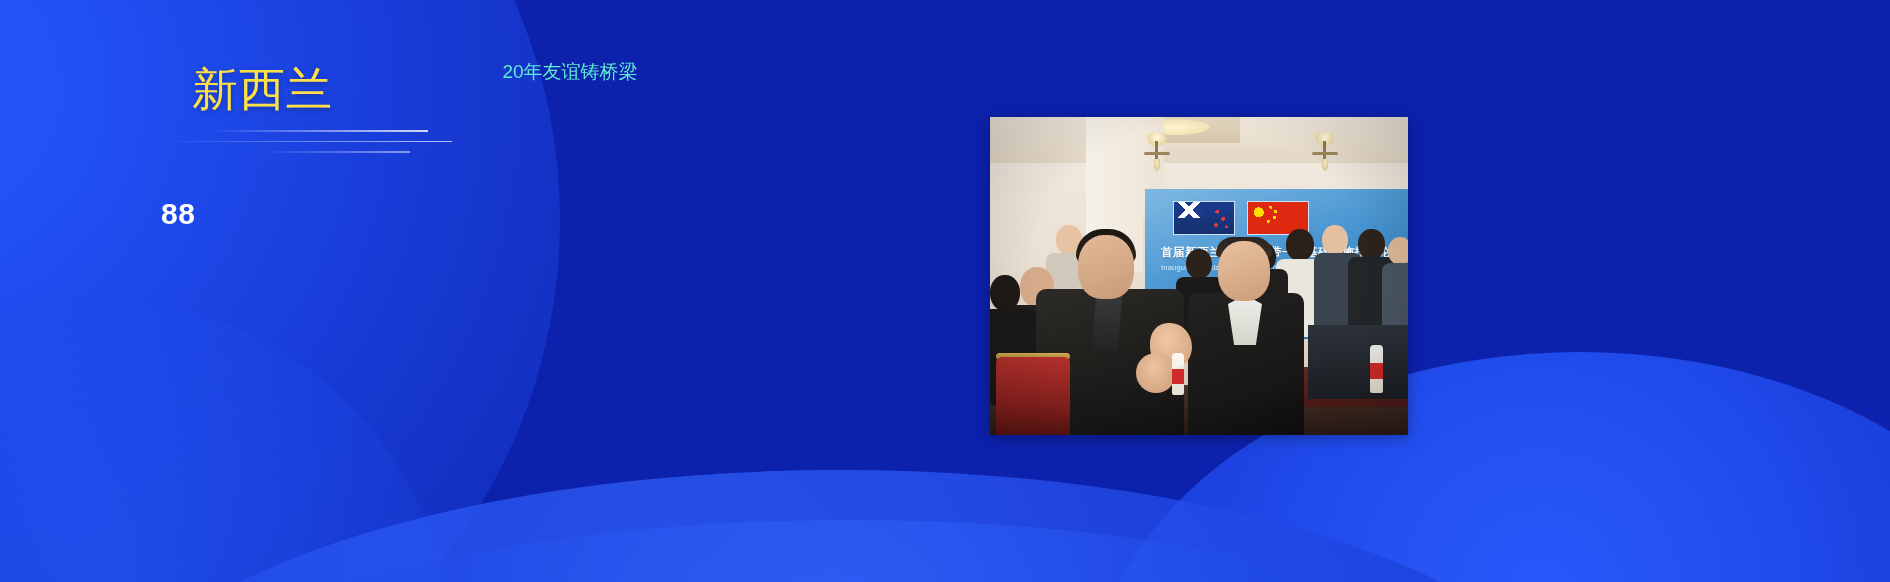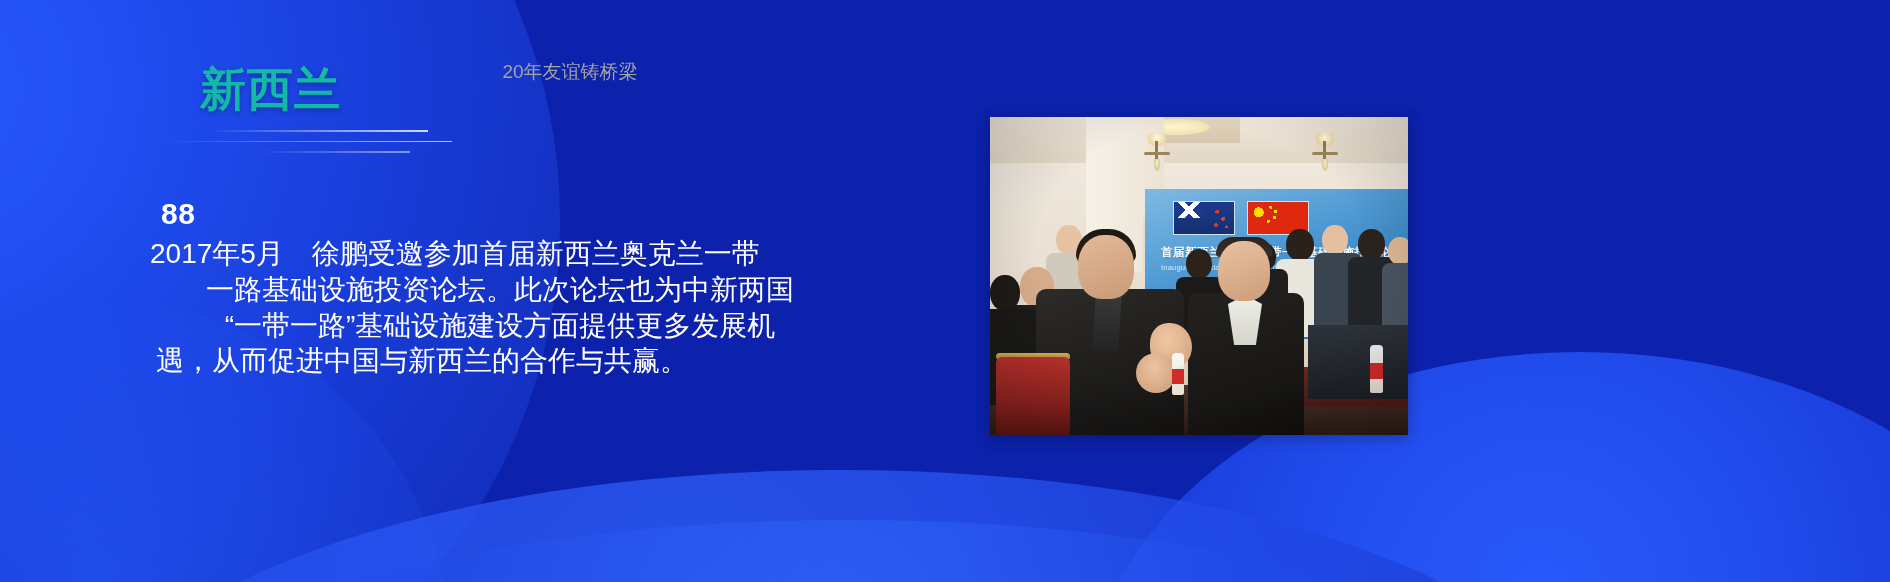--- a/index.html
+++ b/index.html
@@ -61,43 +61,43 @@
     width: 1400px; height: 420px;
     border-radius: 50%;
     background: radial-gradient(circle at 50% 25%,
                 rgba(50,105,255,.55) 0%, rgba(30,75,235,.30) 55%,
                 rgba(16,42,190,0) 100%);
   }
 
   
   #header-title {
     position: absolute;
-    left: 200px; top: 66px;
+    left: 192px; top: 66px;
     font-size: 46px;
-    font-weight: bold;
+    font-weight: normal;
     letter-spacing: 1px;
-    color: #14b8a6;
+    color: #fde047;
     text-shadow: 0 2px 5px rgba(0,0,0,.28);
     line-height: 1;
   }
   #title-rules { position: absolute; left: 150px; top: 130px; width: 420px; }
   .title-rule { height: 1.6px; margin-bottom: 9px; }
   #title-rule-1 { width: 220px; margin-left: 58px;
     background: linear-gradient(to right, rgba(230,236,255,0), rgba(225,233,255,.92)); }
   #title-rule-2 { width: 290px; margin-left: 12px;
     background: linear-gradient(to right, rgba(230,236,255,0), rgba(225,233,255,.80)); }
   #title-rule-3 { width: 150px; margin-left: 110px;
     background: linear-gradient(to right, rgba(230,236,255,0), rgba(225,233,255,.55)); }
 
   #header-subtitle {
     position: absolute;
     left: 420px; top: 58px;
     width: 300px;
     text-align: center;
-    color: #a3a3a3;
+    color: #5eead4;
     font-size: 19px;
     line-height: 1.45;
   }
   #header-subtitle div { white-space: nowrap; }
 
   
   #body-number {
     position: absolute;
     left: 161px; top: 197px;
     font-size: 30px;
@@ -296,26 +296,20 @@
     <div class="title-rule" id="title-rule-2"></div>
     <div class="title-rule" id="title-rule-3"></div>
   </div>
 
   <div id="header-subtitle">
     <div>20年友谊铸桥梁</div>
   </div>
 
   <div id="body-number">88</div>
 
-  <div id="body-paragraph">
-    <div id="body-line-1">2017年5月　徐鹏受邀参加首届新西兰奥克兰一带</div>
-    <div id="body-line-2">一路基础设施投资论坛。此次论坛也为中新两国</div>
-    <div id="body-line-3">“一带一路”基础设施建设方面提供更多发展机</div>
-    <div id="body-line-4">遇，从而促进中国与新西兰的合作与共赢。</div>
-  </div>
 
   <div id="photo">
     <div id="photo-scene">
 
       <div class="ph" id="ph-wall"></div>
       <div class="ph" id="ph-ceiling"></div>
       <div class="ph" id="ph-ceiling-panel"></div>
       <div class="ph" id="ph-ceiling-glow"></div>
       <div class="ph" id="ph-wall-column"></div>
       <div class="ph" id="ph-radiator"></div>

